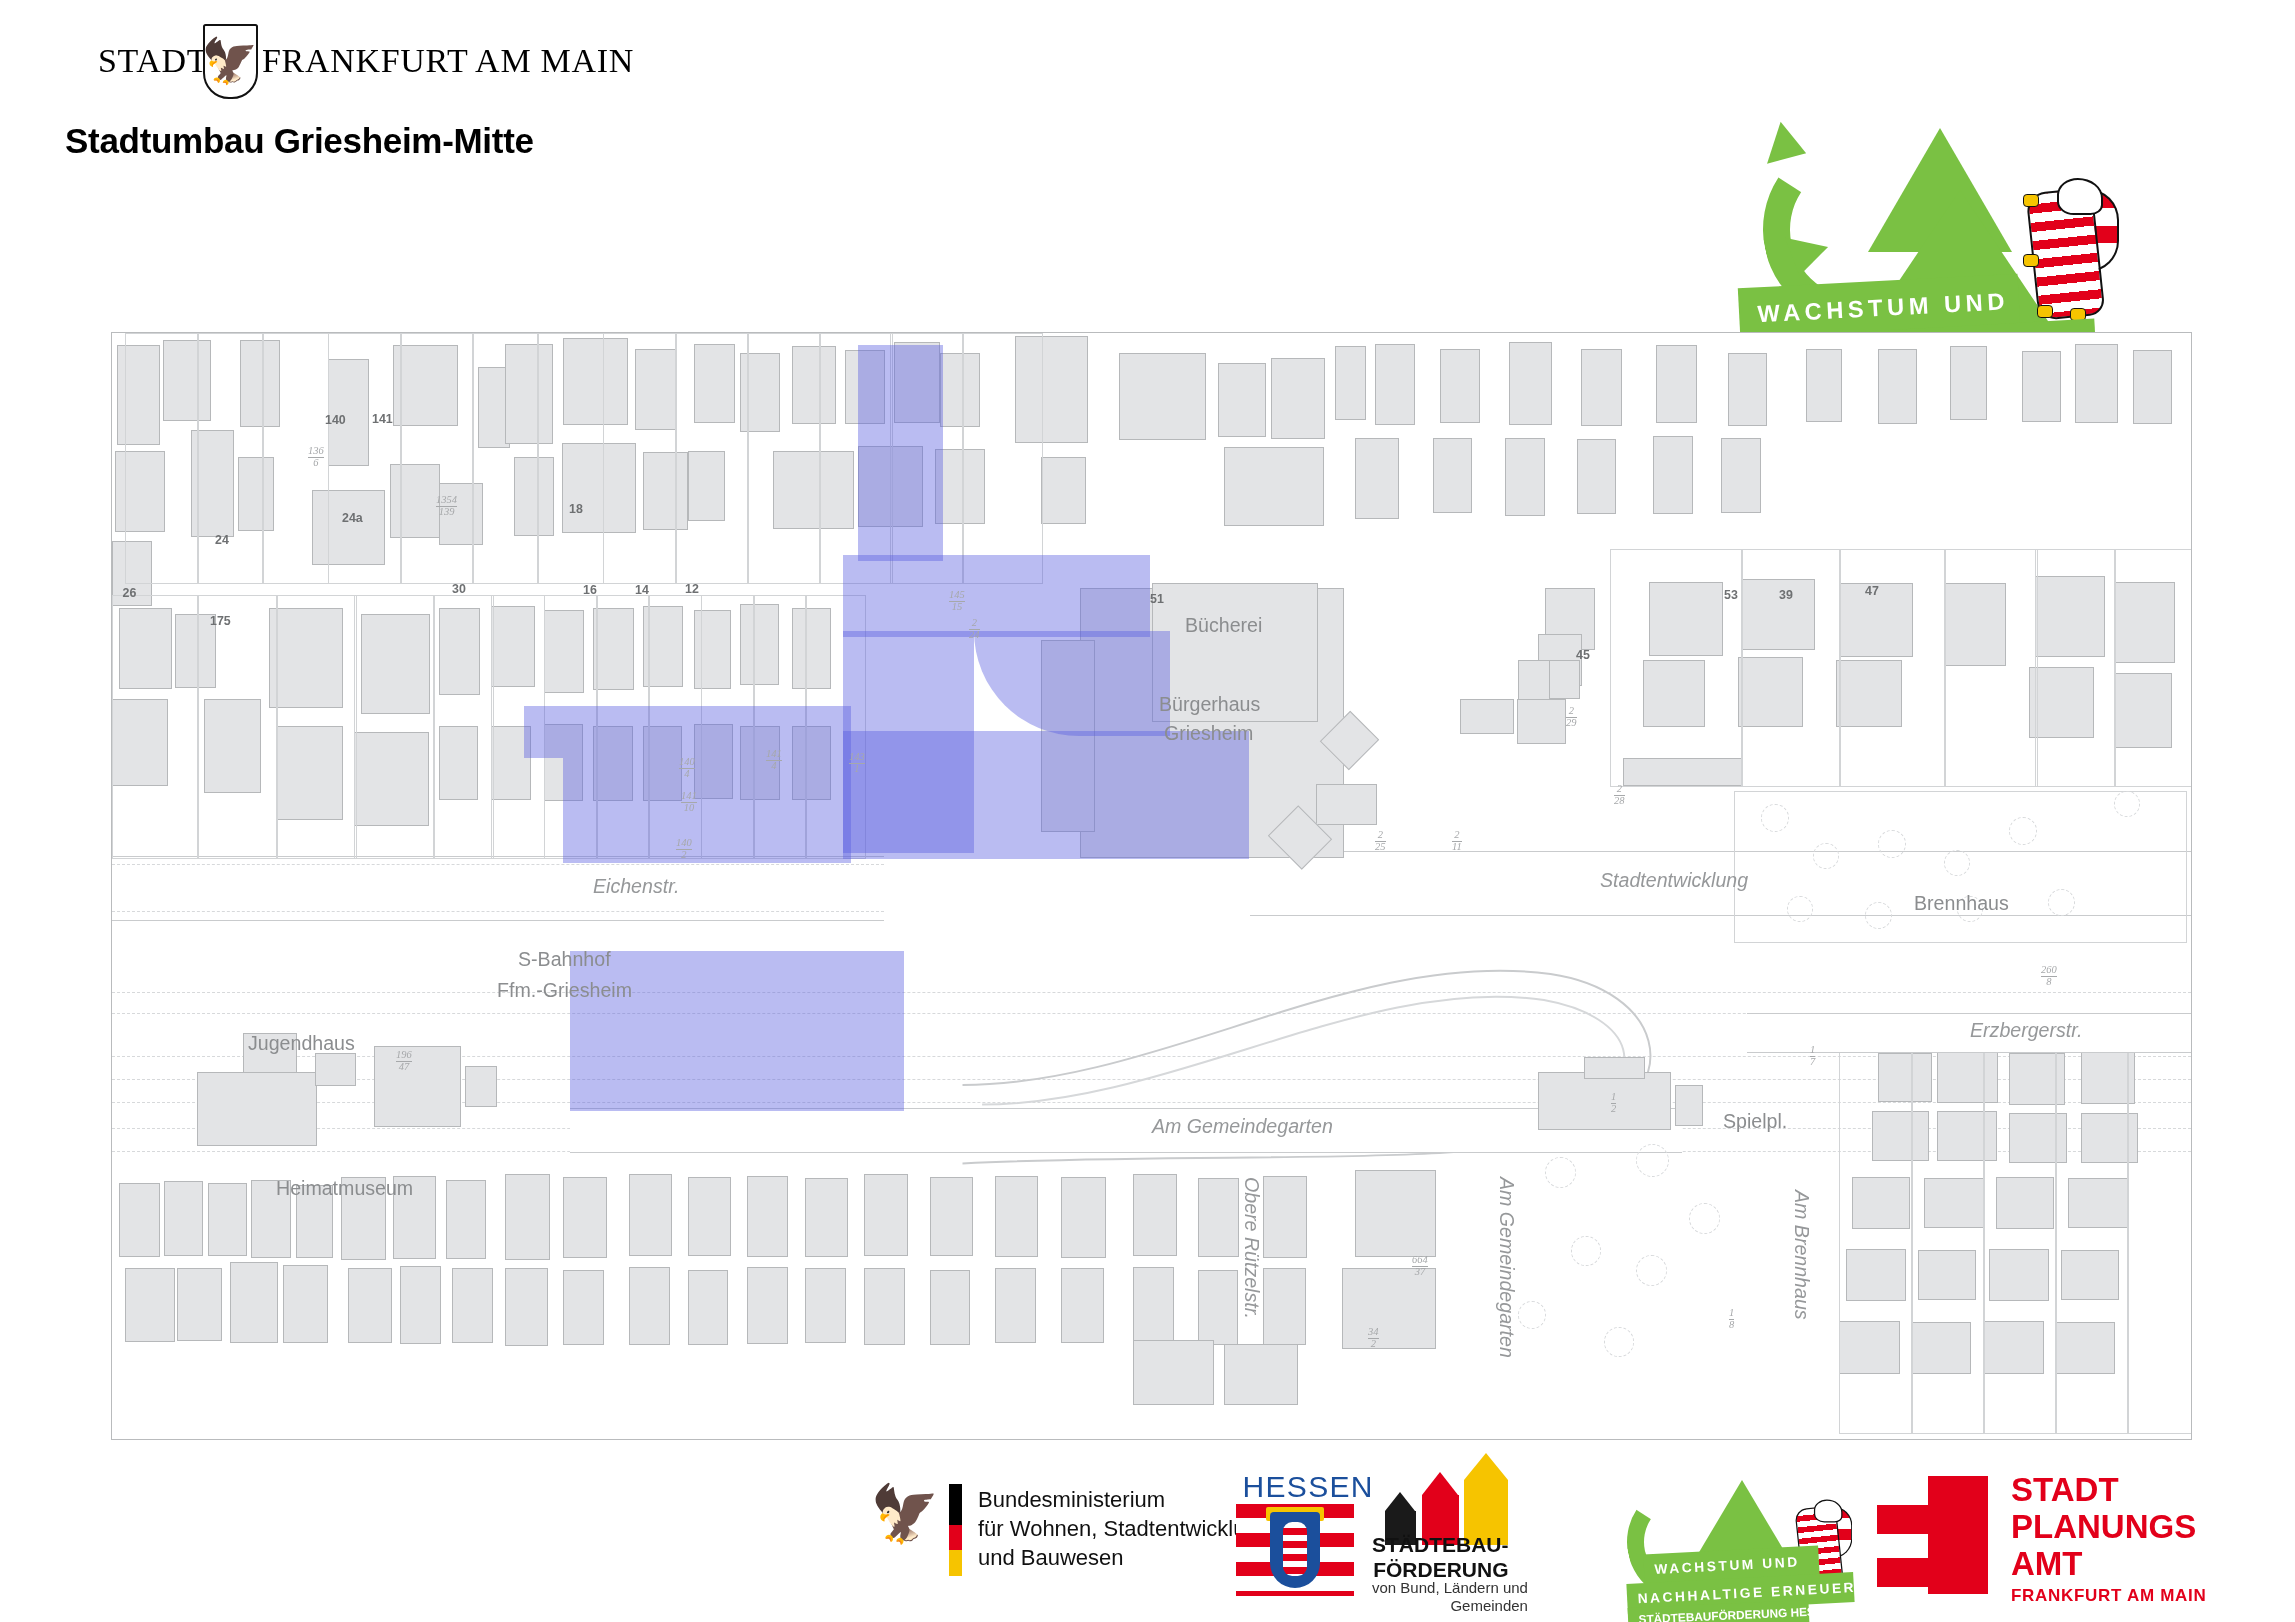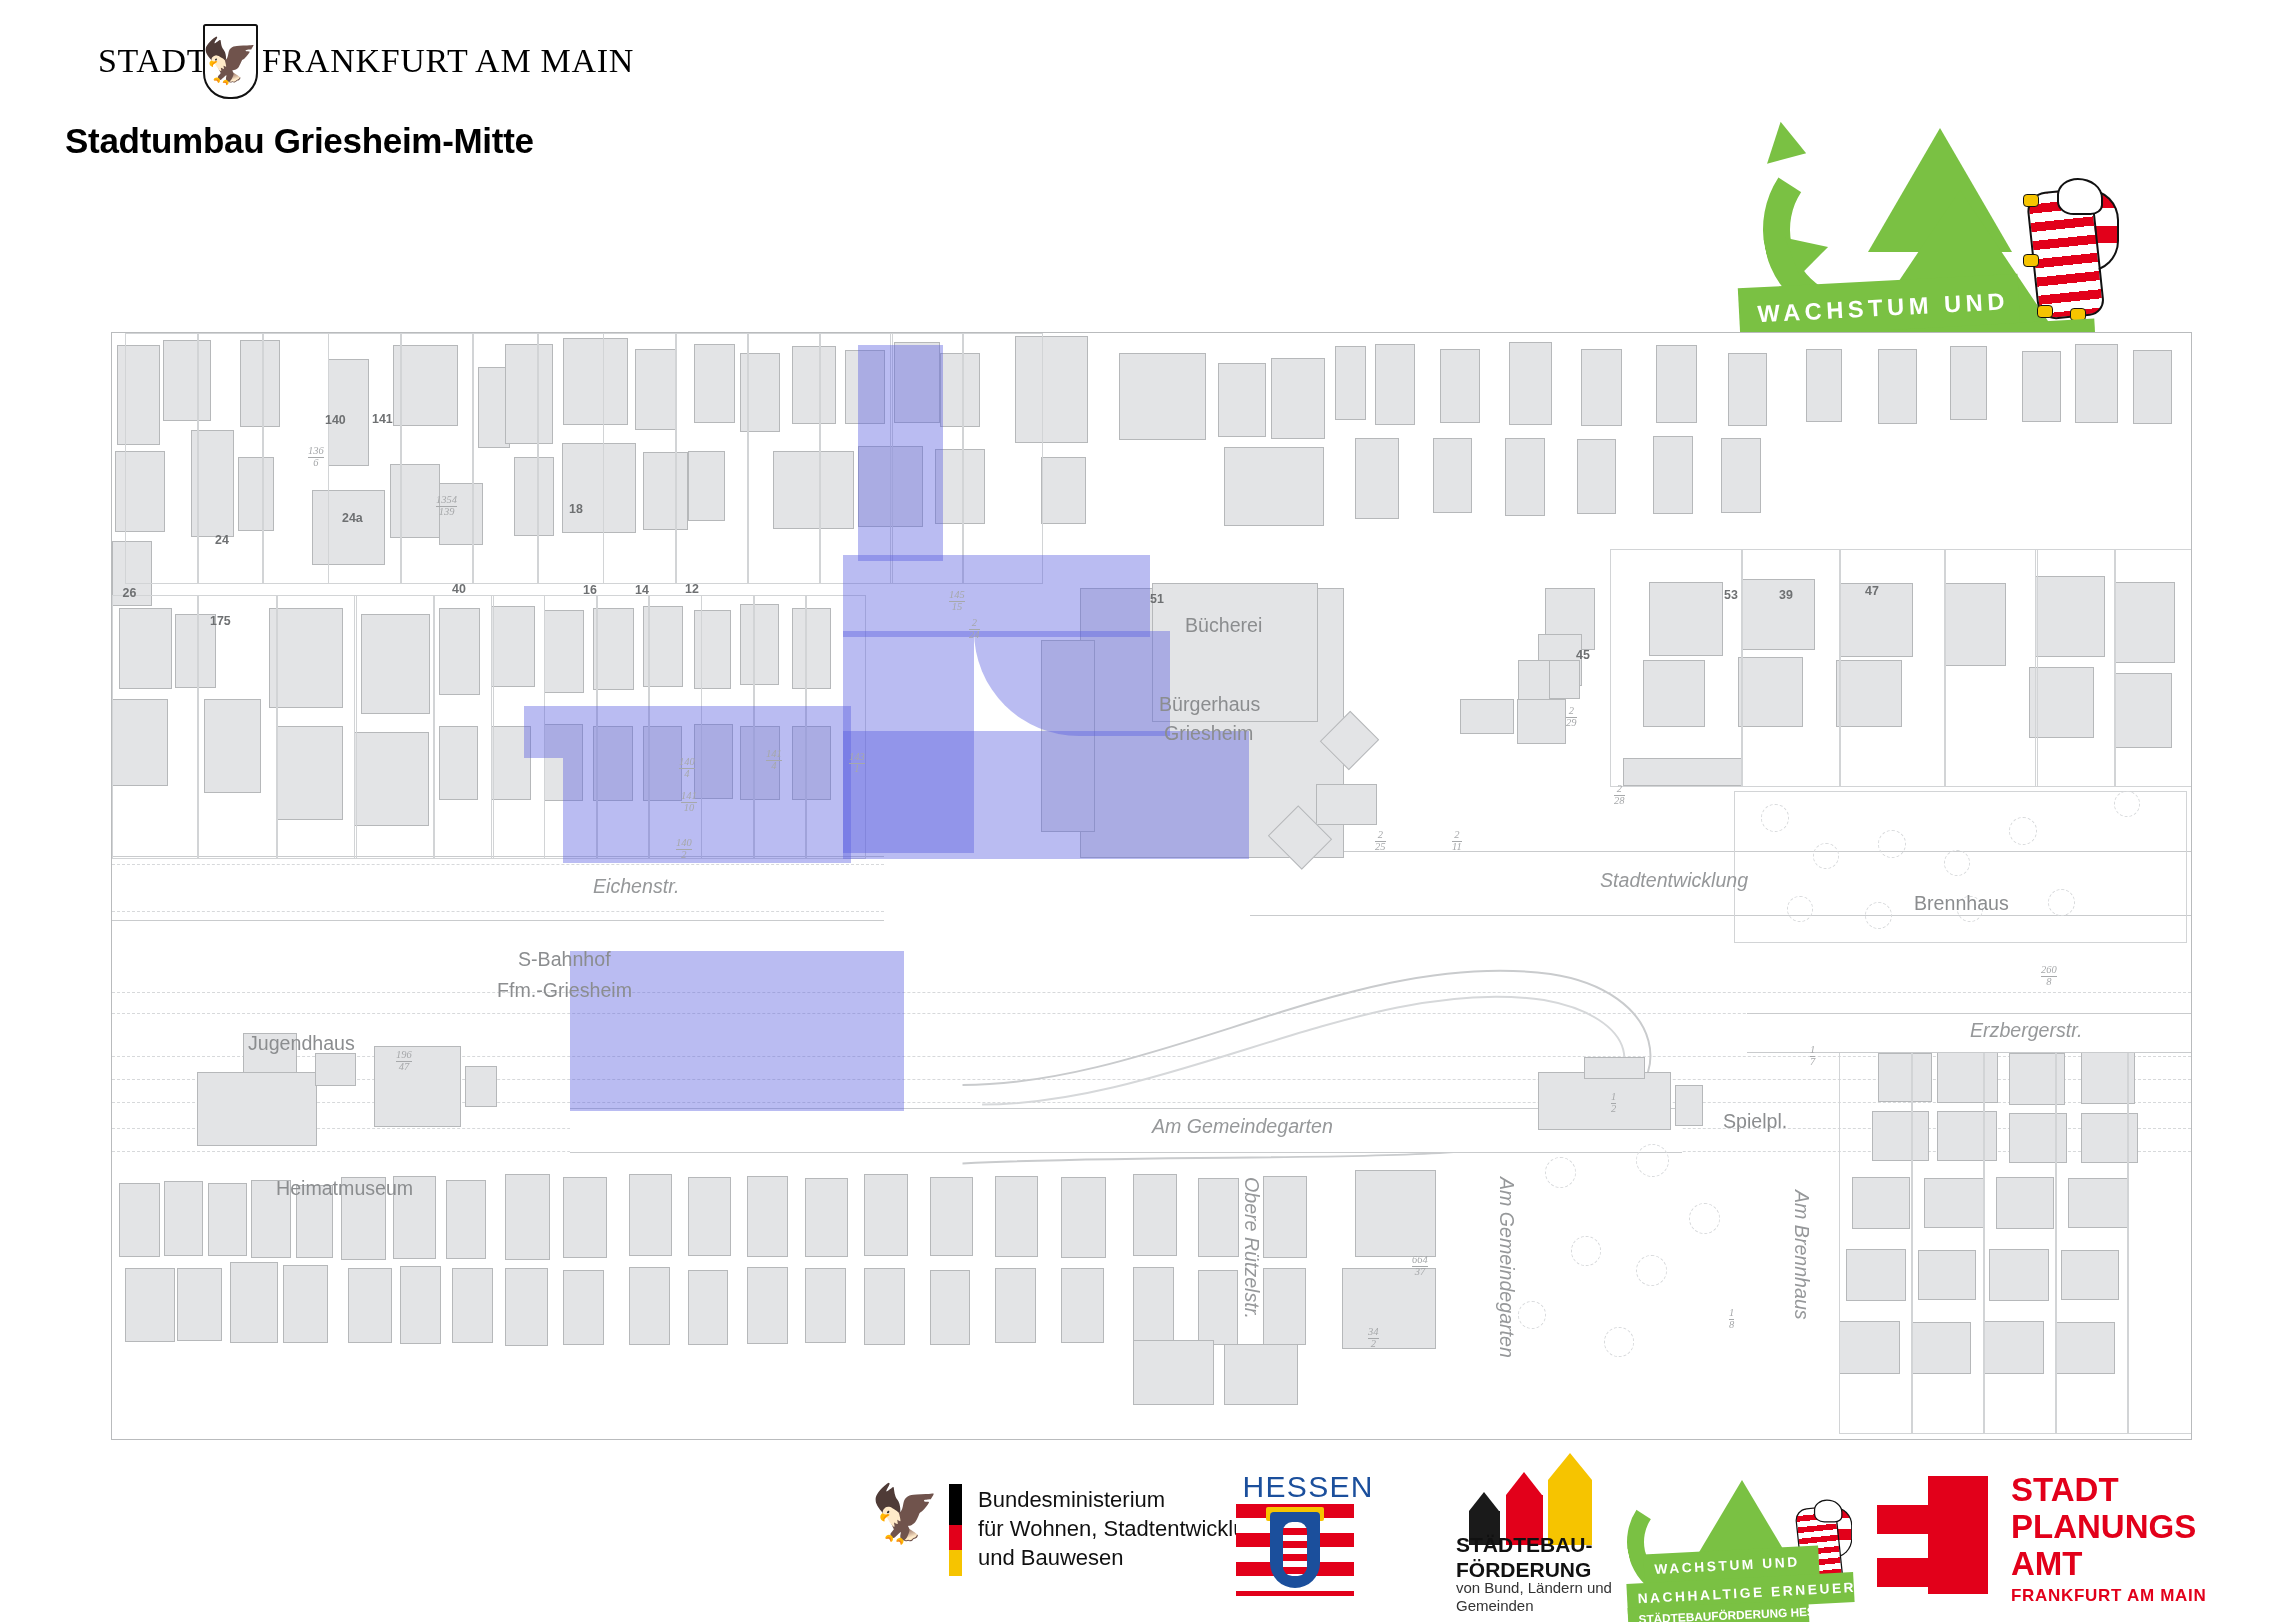--- a/index.html
+++ b/index.html
@@ -467,21 +467,21 @@
     <div class="street" style="left:1858px;top:686px;">Erzbergerstr.</div>
     <div class="street" style="left:1040px;top:782px;">Am Gemeindegarten</div>
     <div class="street street-v" style="left:1151px;top:844px;transform:rotate(90deg);">Obere Rützelstr.</div>
     <div class="street street-v" style="left:1406px;top:844px;transform:rotate(90deg);">Am Gemeindegarten</div>
     <div class="street street-v" style="left:1701px;top:857px;transform:rotate(90deg);">Am Brennhaus</div>
 
     <div class="numb" style="left:103px;top:200px;">24</div>
     <div class="numb" style="left:230px;top:178px;">24a</div>
     <div class="numb" style="left:10.5px;top:253px;">26</div>
     <div class="numb" style="left:457px;top:169px;">18</div>
-    <div class="numb" style="left:340px;top:249px;">40</div>
+    <div class="numb" style="left:340px;top:249px;">30</div>
     <div class="numb" style="left:471px;top:250px;">16</div>
     <div class="numb" style="left:523px;top:250px;">14</div>
     <div class="numb" style="left:573px;top:249px;">12</div>
     <div class="numb" style="left:260px;top:79px;">141</div>
     <div class="numb" style="left:213px;top:80px;">140</div>
     <div class="numb" style="left:98px;top:281px;">175</div>
     <div class="numb" style="left:1038px;top:259px;">51</div>
     <div class="numb" style="left:1612px;top:255px;">53</div>
     <div class="numb" style="left:1464px;top:315px;">45</div>
     <div class="numb" style="left:1667px;top:255px;">39</div>
@@ -584,21 +584,21 @@
   </div>
 
   <div class="flogo" id="hessen-logo" style="left:1223px;top:10.5px;width:150px;height:131px;text-decoration:underline;">
     <div class="word">HESSEN</div>
     <div class="flag"></div>
     <div class="crown"></div>
     <div class="shield2"></div>
     <div class="lion2"></div>
   </div>
 
-  <div class="flogo" id="stfo-logo" style="left:1456px;top:13px;width:216px;height:131px;">
+  <div class="flogo" id="stfo-logo" style="left:1372px;top:13px;width:216px;height:131px;text-align:right;">
     <div class="h" style="left:13px;--w:15.7px;--t:19.6px;--bh:34px;--c:#1a1a1a;">
         <i></i>
         <b></b>
       </div>
     <div class="h" style="left:50px;--w:18.3px;--t:23.6px;--bh:50px;--c:#e2001a;">
         <i></i>
         <b></b>
       </div>
     <div class="h" style="left:92px;--w:22px;--t:27.5px;--bh:65px;--c:#f6c400;">
         <i></i>

